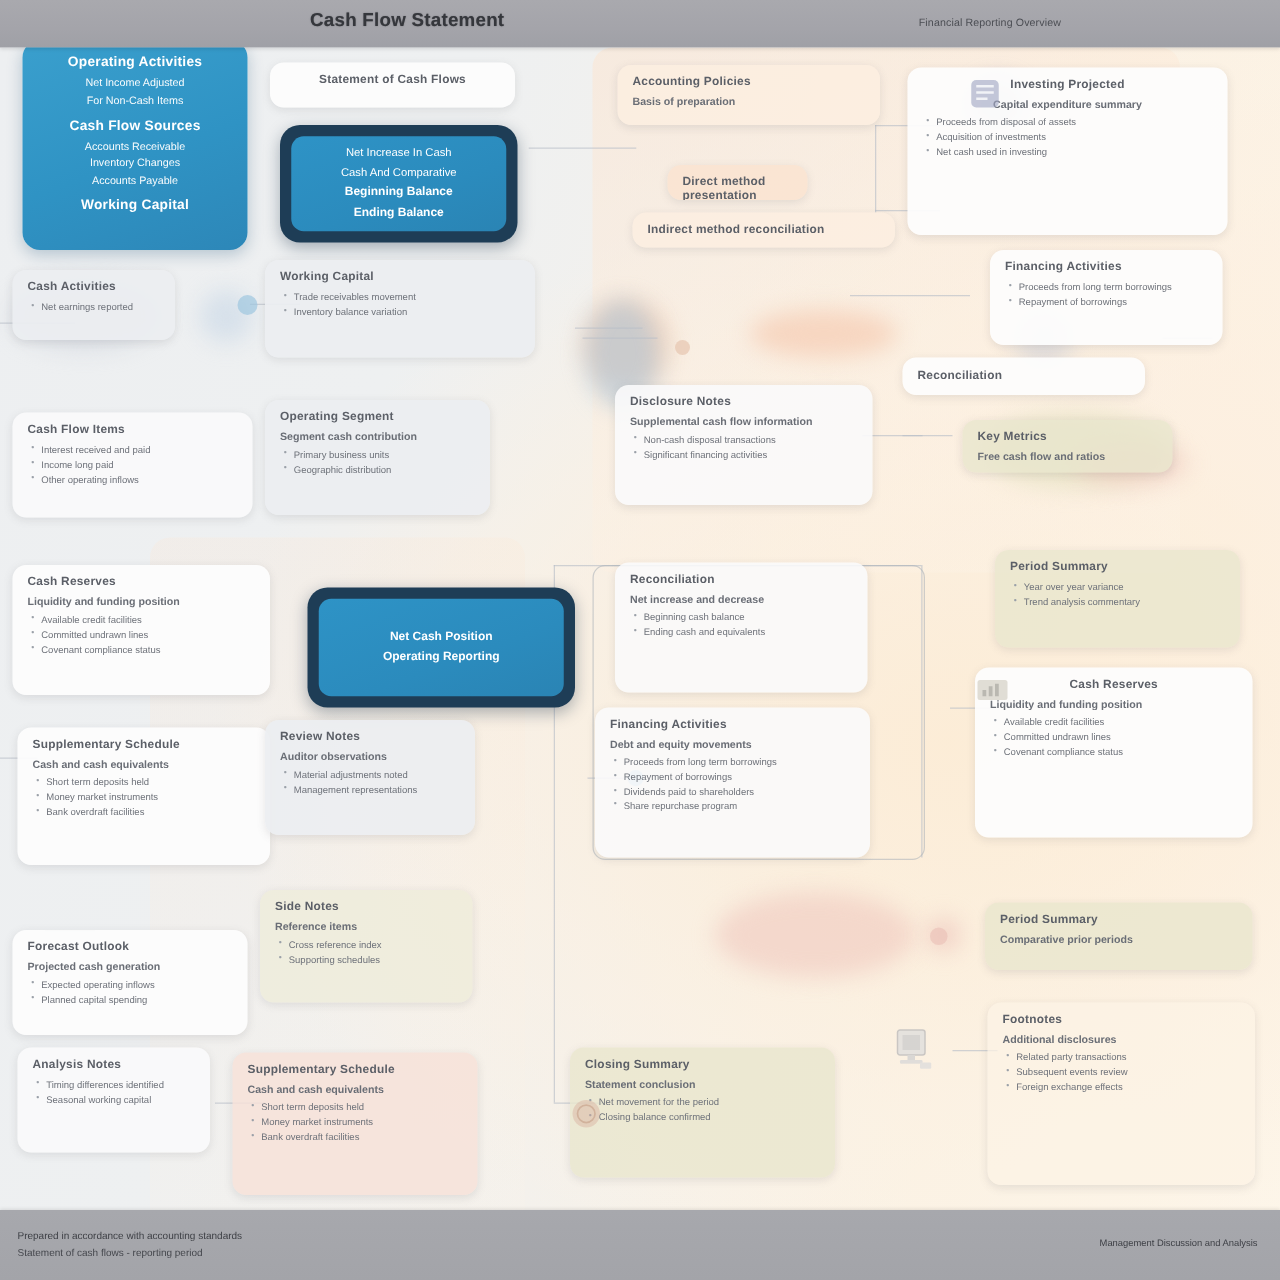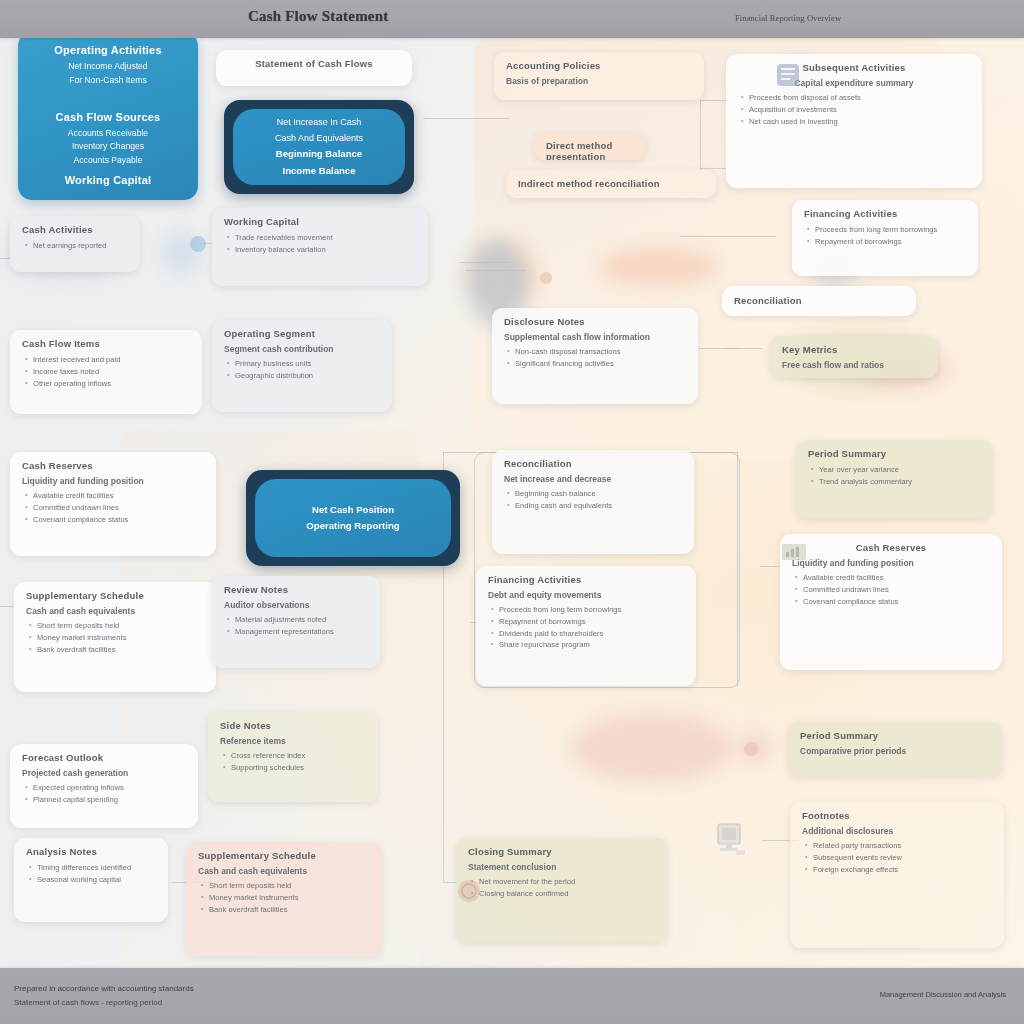--- a/index.html
+++ b/index.html
@@ -15,21 +15,20 @@
       radial-gradient(ellipse 620px 700px at 96% 40%, rgba(253,238,222,.85) 0%, rgba(253,243,231,0) 70%),
       linear-gradient(105deg,#edeff1 0%,#eef0f1 30%,#f4f1ec 52%,#fbf3e6 76%,#fdf6ea 100%);
   }
 
   
   .topbar{
     position:absolute;left:0;top:0;width:1024px;height:38px;
     background:linear-gradient(180deg,#a9a9ae 0%,#a4a4aa 60%,#9fa0a6 100%);
     box-shadow:0 1px 3px rgba(0,0,0,.13);
     z-index:60;
-    font-family:Liberation Serif, serif;
   }
   .topbar .title{
     position:absolute;left:248px;top:8px;
     font-size:15px;font-weight:bold;color:#35373c;
     letter-spacing:.2px;
     filter:blur(.45px);
     text-shadow:0 0 1px rgba(60,60,65,.6);
   }
   .topbar .meta{
     position:absolute;left:735px;top:13px;
@@ -95,21 +94,21 @@
     position:absolute;border-radius:7px 7px 0 0;
     background:#61b8dd;box-shadow:0 1px 3px rgba(40,90,125,.2);
   }
   .navycard{
     position:absolute;border-radius:16px;
     background:#1e3d56;
     box-shadow:0 4px 13px rgba(25,50,72,.35);
     padding:9px;box-sizing:border-box;
   }
   .navycard .inner{
-    width:100%;height:100%;border-radius:21px;
+    width:100%;height:100%;border-radius:10px;
     background:linear-gradient(160deg,#2e93c6 0%,#2b8bbd 60%,#2a84b4 100%);
     display:flex;flex-direction:column;align-items:center;justify-content:center;
     color:#fff;text-align:left;
   }
   .navycard .nl{font-size:9px;line-height:1.75;filter:blur(.6px);}
   .navycard .nb{font-size:9.6px;font-weight:bold;line-height:1.7;filter:blur(.55px);}
 
   
   .blob{position:absolute;border-radius:50%;filter:blur(9px);}
 
@@ -180,33 +179,33 @@
   <div class="dot" style="left:744px;top:742px;width:14px;height:14px;background:rgba(236,196,186,.85);"></div>
 
   <div class="outline" style="left:474px;top:452px;width:264px;height:234px;"></div>
 
   <div class="bluetab" style="left:68px;top:8px;width:76px;height:28px;"></div>
 
   <div class="bluecard" style="left:18px;top:32px;width:180px;height:168px;">
     <div class="bh">Operating Activities</div>
     <div class="bl">Net Income Adjusted</div>
     <div class="bl">For Non-Cash Items</div>
-    <div class="bh" style="margin-top:23px;">Cash Flow Sources</div>
+    <div class="bh" style="margin-top:7px;">Cash Flow Sources</div>
     <div class="bl">Accounts Receivable</div>
     <div class="bl">Inventory Changes</div>
     <div class="bl">Accounts Payable</div>
     <div class="bh" style="margin-top:6px;">Working Capital</div>
   </div>
 
   <div class="navycard" style="left:224px;top:100px;width:190px;height:94px;">
     <div class="inner">
       <div class="nl">Net Increase In Cash</div>
-      <div class="nl">Cash And Equivalents</div>
+      <div class="nl">Cash And Comparative</div>
       <div class="nb">Beginning Balance</div>
-      <div class="nb">Income Balance</div>
+      <div class="nb">Ending Balance</div>
     </div>
   </div>
 
   <div class="navycard" style="left:246px;top:470px;width:214px;height:96px;">
     <div class="inner">
       <div class="nb">Net Cash Position</div>
       <div class="nb">Operating Reporting</div>
     </div>
   </div>
 
@@ -226,21 +225,21 @@
     <ul>
       <li>Trade receivables movement</li>
       <li>Inventory balance variation</li>
     </ul>
   </div>
 
   <div class="card whiteish" style="left:10px;top:330px;width:192px;height:84px;">
     <div class="h">Cash Flow Items</div>
     <ul>
       <li>Interest received and paid</li>
-      <li>Income taxes noted</li>
+      <li>Income long paid</li>
       <li>Other operating inflows</li>
     </ul>
   </div>
 
   <div class="card grayish" style="left:212px;top:320px;width:180px;height:92px;">
     <div class="h">Operating Segment</div>
     <div class="sub">Segment cash contribution</div>
     <ul>
       <li>Primary business units</li>
       <li>Geographic distribution</li>
@@ -254,21 +253,21 @@
 
   <div class="card peach" style="left:534px;top:132px;width:112px;height:28px;padding-top:8px;">
     <div class="h" style="margin:0;">Direct method presentation</div>
   </div>
 
   <div class="card peachlite" style="left:506px;top:170px;width:210px;height:28px;padding-top:8px;">
     <div class="h" style="margin:0;">Indirect method reconciliation</div>
   </div>
 
   <div class="card white" style="left:726px;top:54px;width:256px;height:134px;">
-    <div class="h" style="text-align:center;">Subsequent Activities</div>
+    <div class="h" style="text-align:center;">Investing Projected</div>
     <div class="sub" style="text-align:center;">Capital expenditure summary</div>
     <ul>
       <li>Proceeds from disposal of assets</li>
       <li>Acquisition of investments</li>
       <li>Net cash used in investing</li>
     </ul>
   </div>
 
   <div class="icn" style="left:774px;top:62px;">
     <svg width="30" height="28" viewBox="0 0 30 28">

